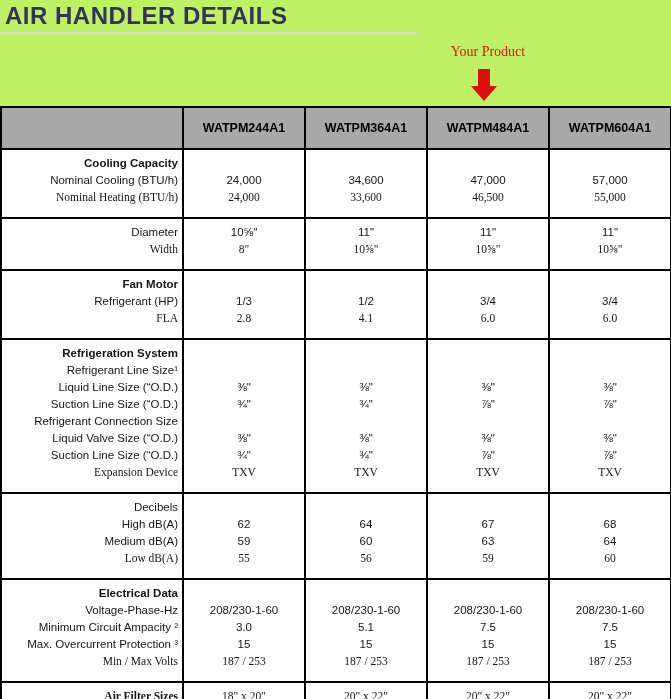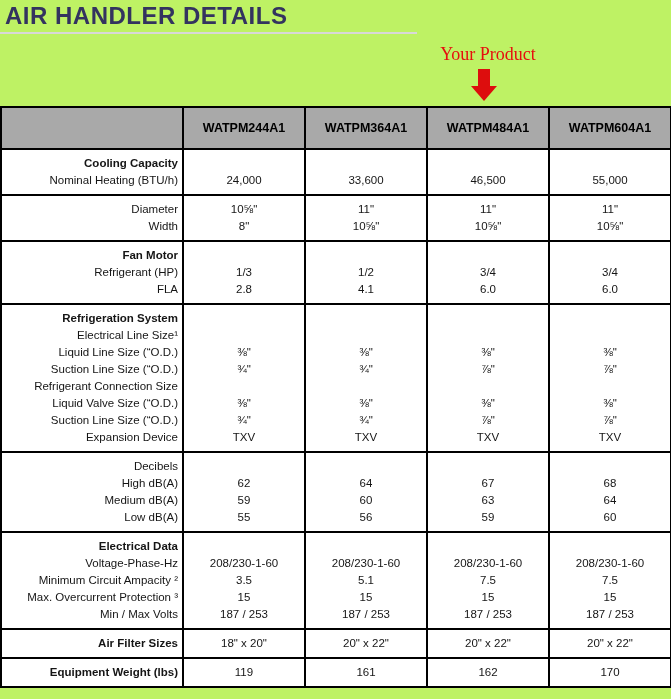--- a/index.html
+++ b/index.html
@@ -11,21 +11,21 @@
   .page-title{
     position:absolute;left:5px;top:2px;margin:0;
     font-size:24px;font-weight:bold;letter-spacing:.5px;color:#33335f;
     font-family:"Liberation Sans","DejaVu Sans",sans-serif;
   }
   .title-rule{position:absolute;left:0;top:32px;width:417px;height:2px;background:#d8d8d8;}
   
   .your-product{
     position:absolute;left:423px;top:44px;width:130px;text-align:center;
     font-family:"Liberation Serif","DejaVu Serif",serif;
-    font-size:18px;color:#e60e0e;white-space:nowrap;
+    font-size:14px;color:#e60e0e;white-space:nowrap;
   }
   .arrow-stem{position:absolute;left:478px;top:69px;width:12px;height:17px;background:#dd0d0d;}
   .arrow-head{
     position:absolute;left:471px;top:86px;width:0;height:0;
     border-left:13px solid transparent;border-right:13px solid transparent;
     border-top:15px solid #dd0d0d;
   }
   
   table.spec{
     position:absolute;left:0;top:106px;width:670px;
@@ -40,21 +40,21 @@
     background:#a9a9a9;height:40px;border-bottom:2px solid #000;
     font-size:12.5px;font-weight:bold;color:#000;
   }
   table.spec tbody{border-top:2px solid #000;}
   table.spec tbody td{height:17px;font-size:11.5px;line-height:13px;}
   td.lbl{text-align:right;padding-left:6px;color:#151515;}
   td.lbl.bold{font-weight:bold;}
   td.lbl.indent{padding-left:8px;}
   td.val{text-align:center;color:#151515;}
   table.spec tbody tr:first-child td{padding-top:5px;}
-  table.spec tbody tr:last-child td{padding-bottom:5px;}
+  table.spec tbody tr:last-child td{padding-bottom:11px;font-family:Liberation Serif, serif;}
 </style>
 </head>
 <body>
 
 <div id="screen">
 
   <h1 class="page-title">AIR HANDLER DETAILS</h1>
   <div class="title-rule"></div>
 
   <div class="your-product">Your Product</div>
@@ -81,20 +81,27 @@
 
   <tbody>
         <tr>
           <td class="lbl bold">Cooling Capacity</td>
           <td class="val"></td>
           <td class="val"></td>
           <td class="val"></td>
           <td class="val"></td>
         </tr>
         <tr>
+          <td class="lbl">Nominal Cooling (BTU/h)</td>
+          <td class="val">24,000</td>
+          <td class="val">34,600</td>
+          <td class="val">47,000</td>
+          <td class="val">57,000</td>
+        </tr>
+        <tr>
           <td class="lbl">Nominal Heating (BTU/h)</td>
           <td class="val">24,000</td>
           <td class="val">33,600</td>
           <td class="val">46,500</td>
           <td class="val">55,000</td>
         </tr>
       </tbody>
       <tbody>
         <tr>
           <td class="lbl">Diameter</td>
@@ -136,21 +143,21 @@
       </tbody>
       <tbody>
         <tr>
           <td class="lbl bold">Refrigeration System</td>
           <td class="val"></td>
           <td class="val"></td>
           <td class="val"></td>
           <td class="val"></td>
         </tr>
         <tr>
-          <td class="lbl">Electrical Line Size¹</td>
+          <td class="lbl">Refrigerant Line Size¹</td>
           <td class="val"></td>
           <td class="val"></td>
           <td class="val"></td>
           <td class="val"></td>
         </tr>
         <tr>
           <td class="lbl indent">Liquid Line Size (“O.D.)</td>
           <td class="val">⅜"</td>
           <td class="val">⅜"</td>
           <td class="val">⅜"</td>
@@ -232,21 +239,21 @@
         </tr>
         <tr>
           <td class="lbl">Voltage-Phase-Hz</td>
           <td class="val">208/230-1-60</td>
           <td class="val">208/230-1-60</td>
           <td class="val">208/230-1-60</td>
           <td class="val">208/230-1-60</td>
         </tr>
         <tr>
           <td class="lbl">Minimum Circuit Ampacity ²</td>
-          <td class="val">3.5</td>
+          <td class="val">3.0</td>
           <td class="val">5.1</td>
           <td class="val">7.5</td>
           <td class="val">7.5</td>
         </tr>
         <tr>
           <td class="lbl">Max. Overcurrent Protection ³</td>
           <td class="val">15</td>
           <td class="val">15</td>
           <td class="val">15</td>
           <td class="val">15</td>

